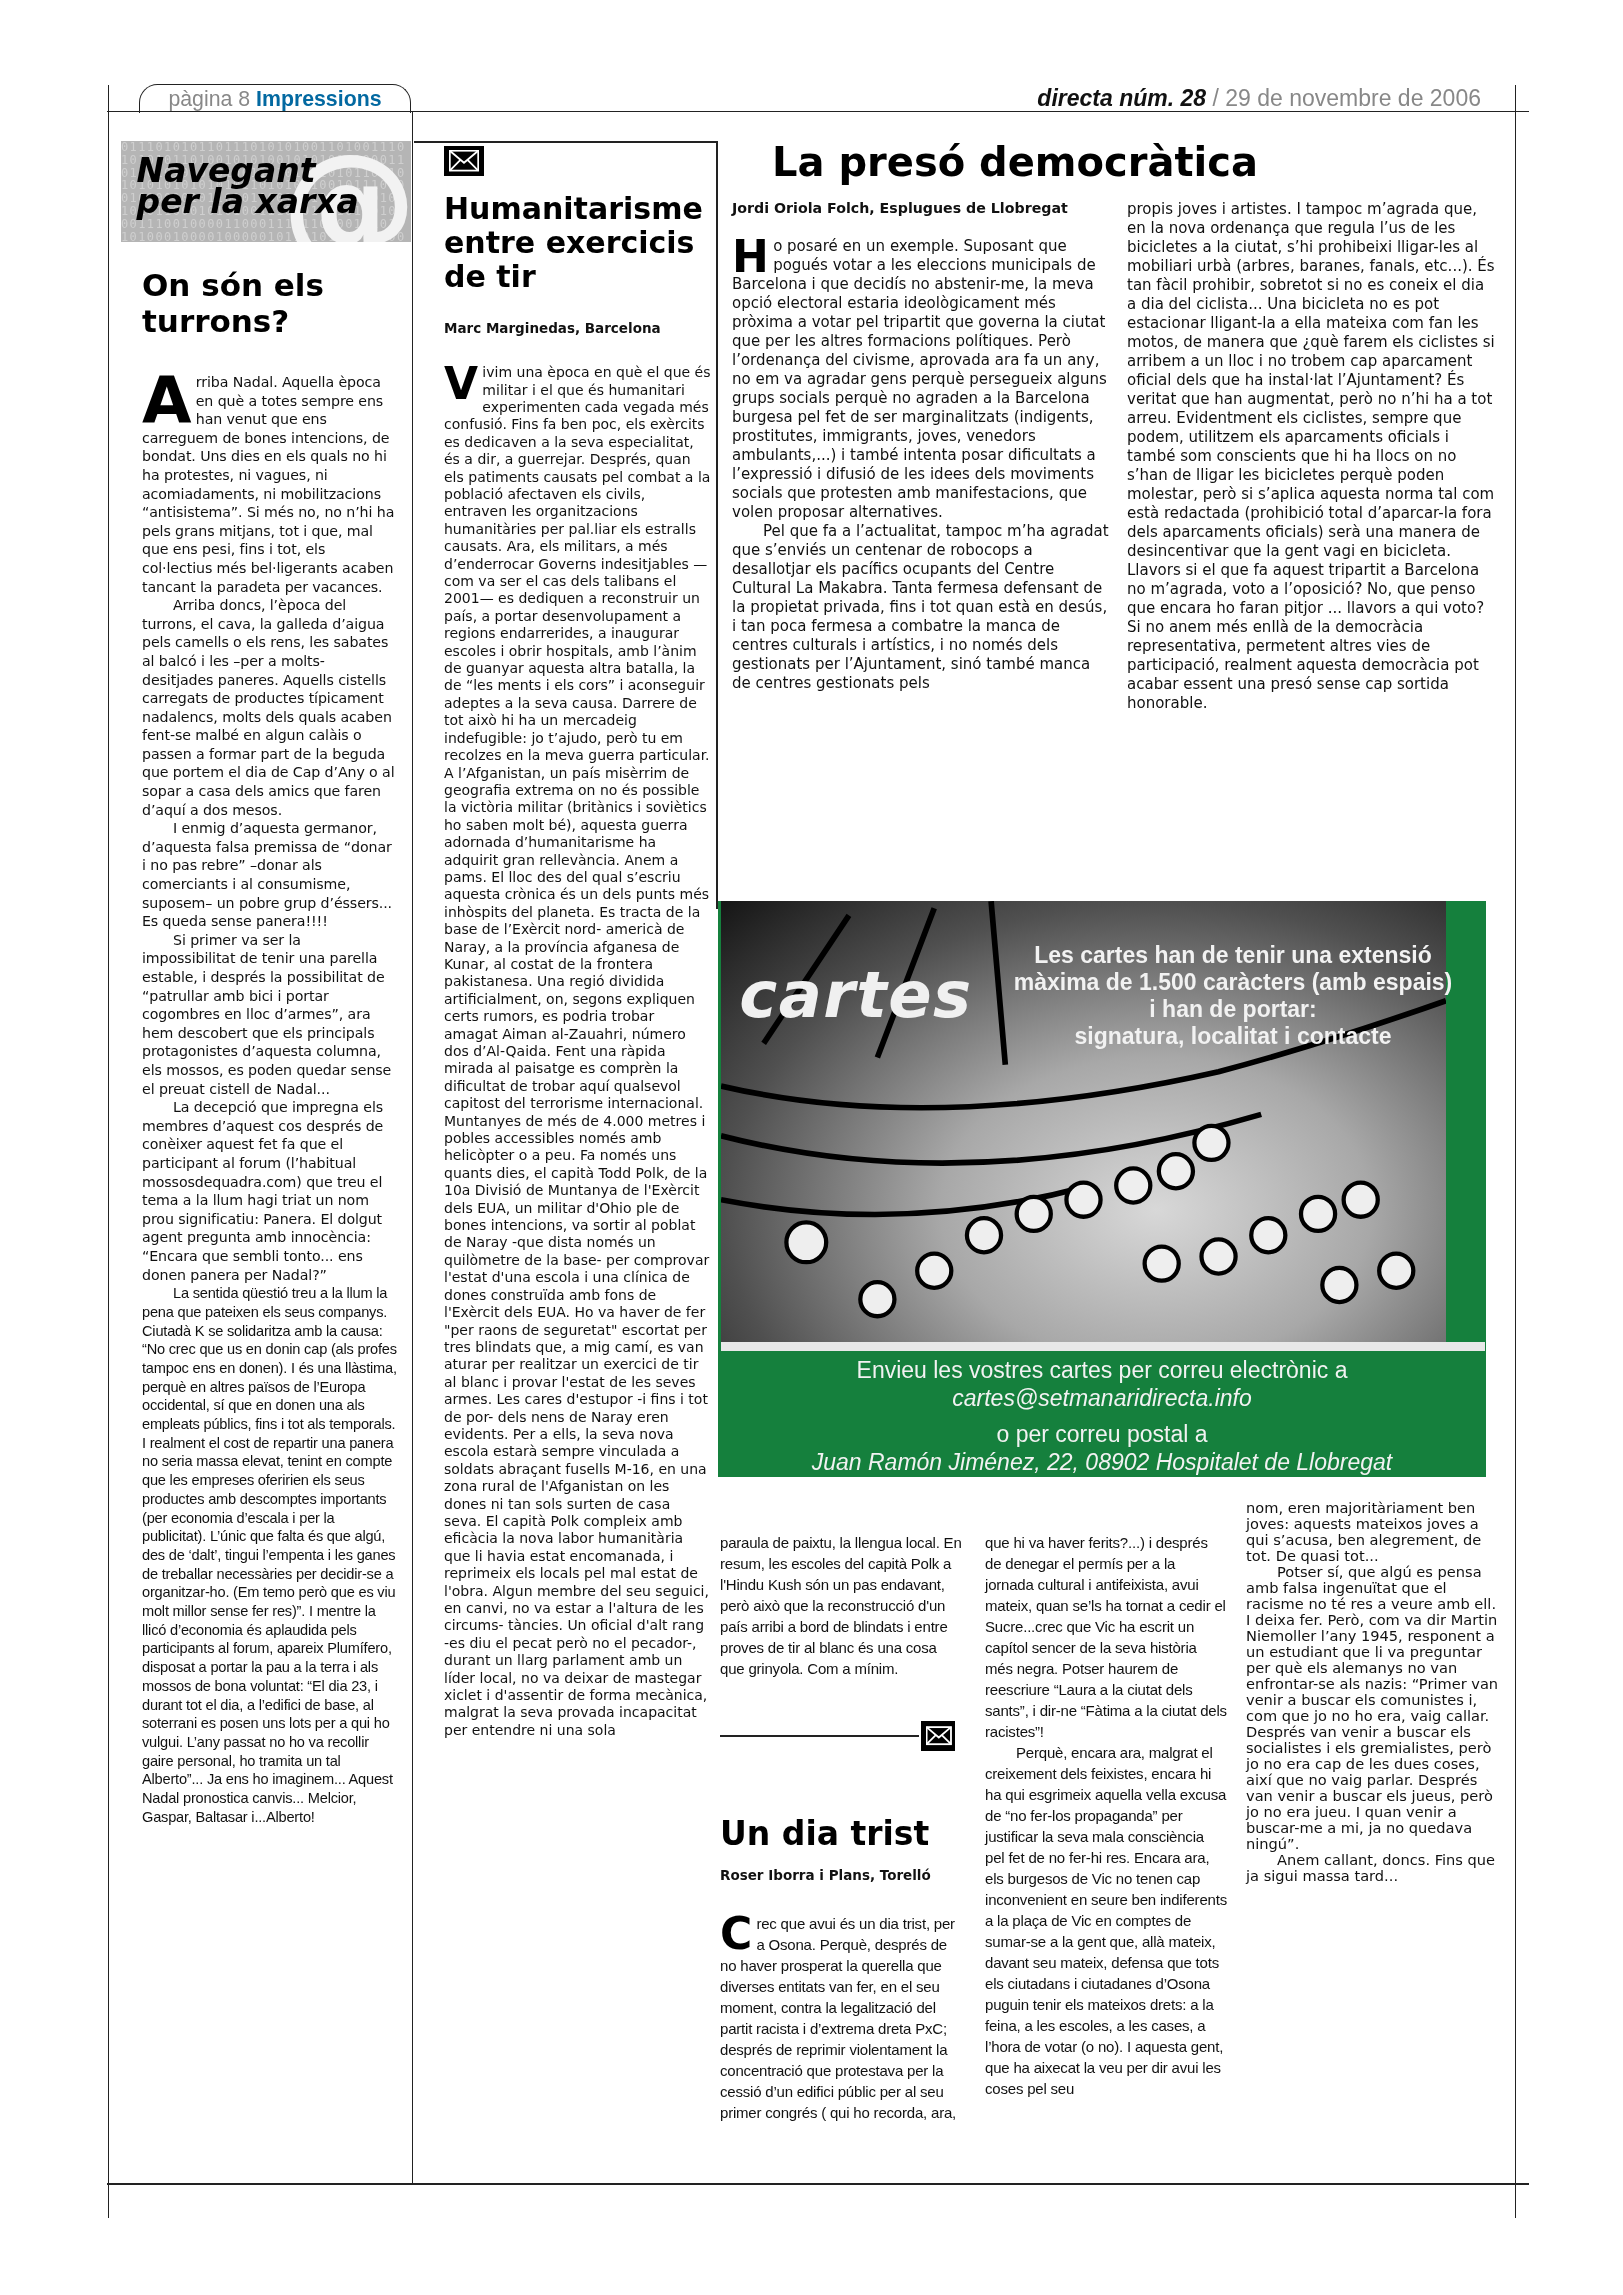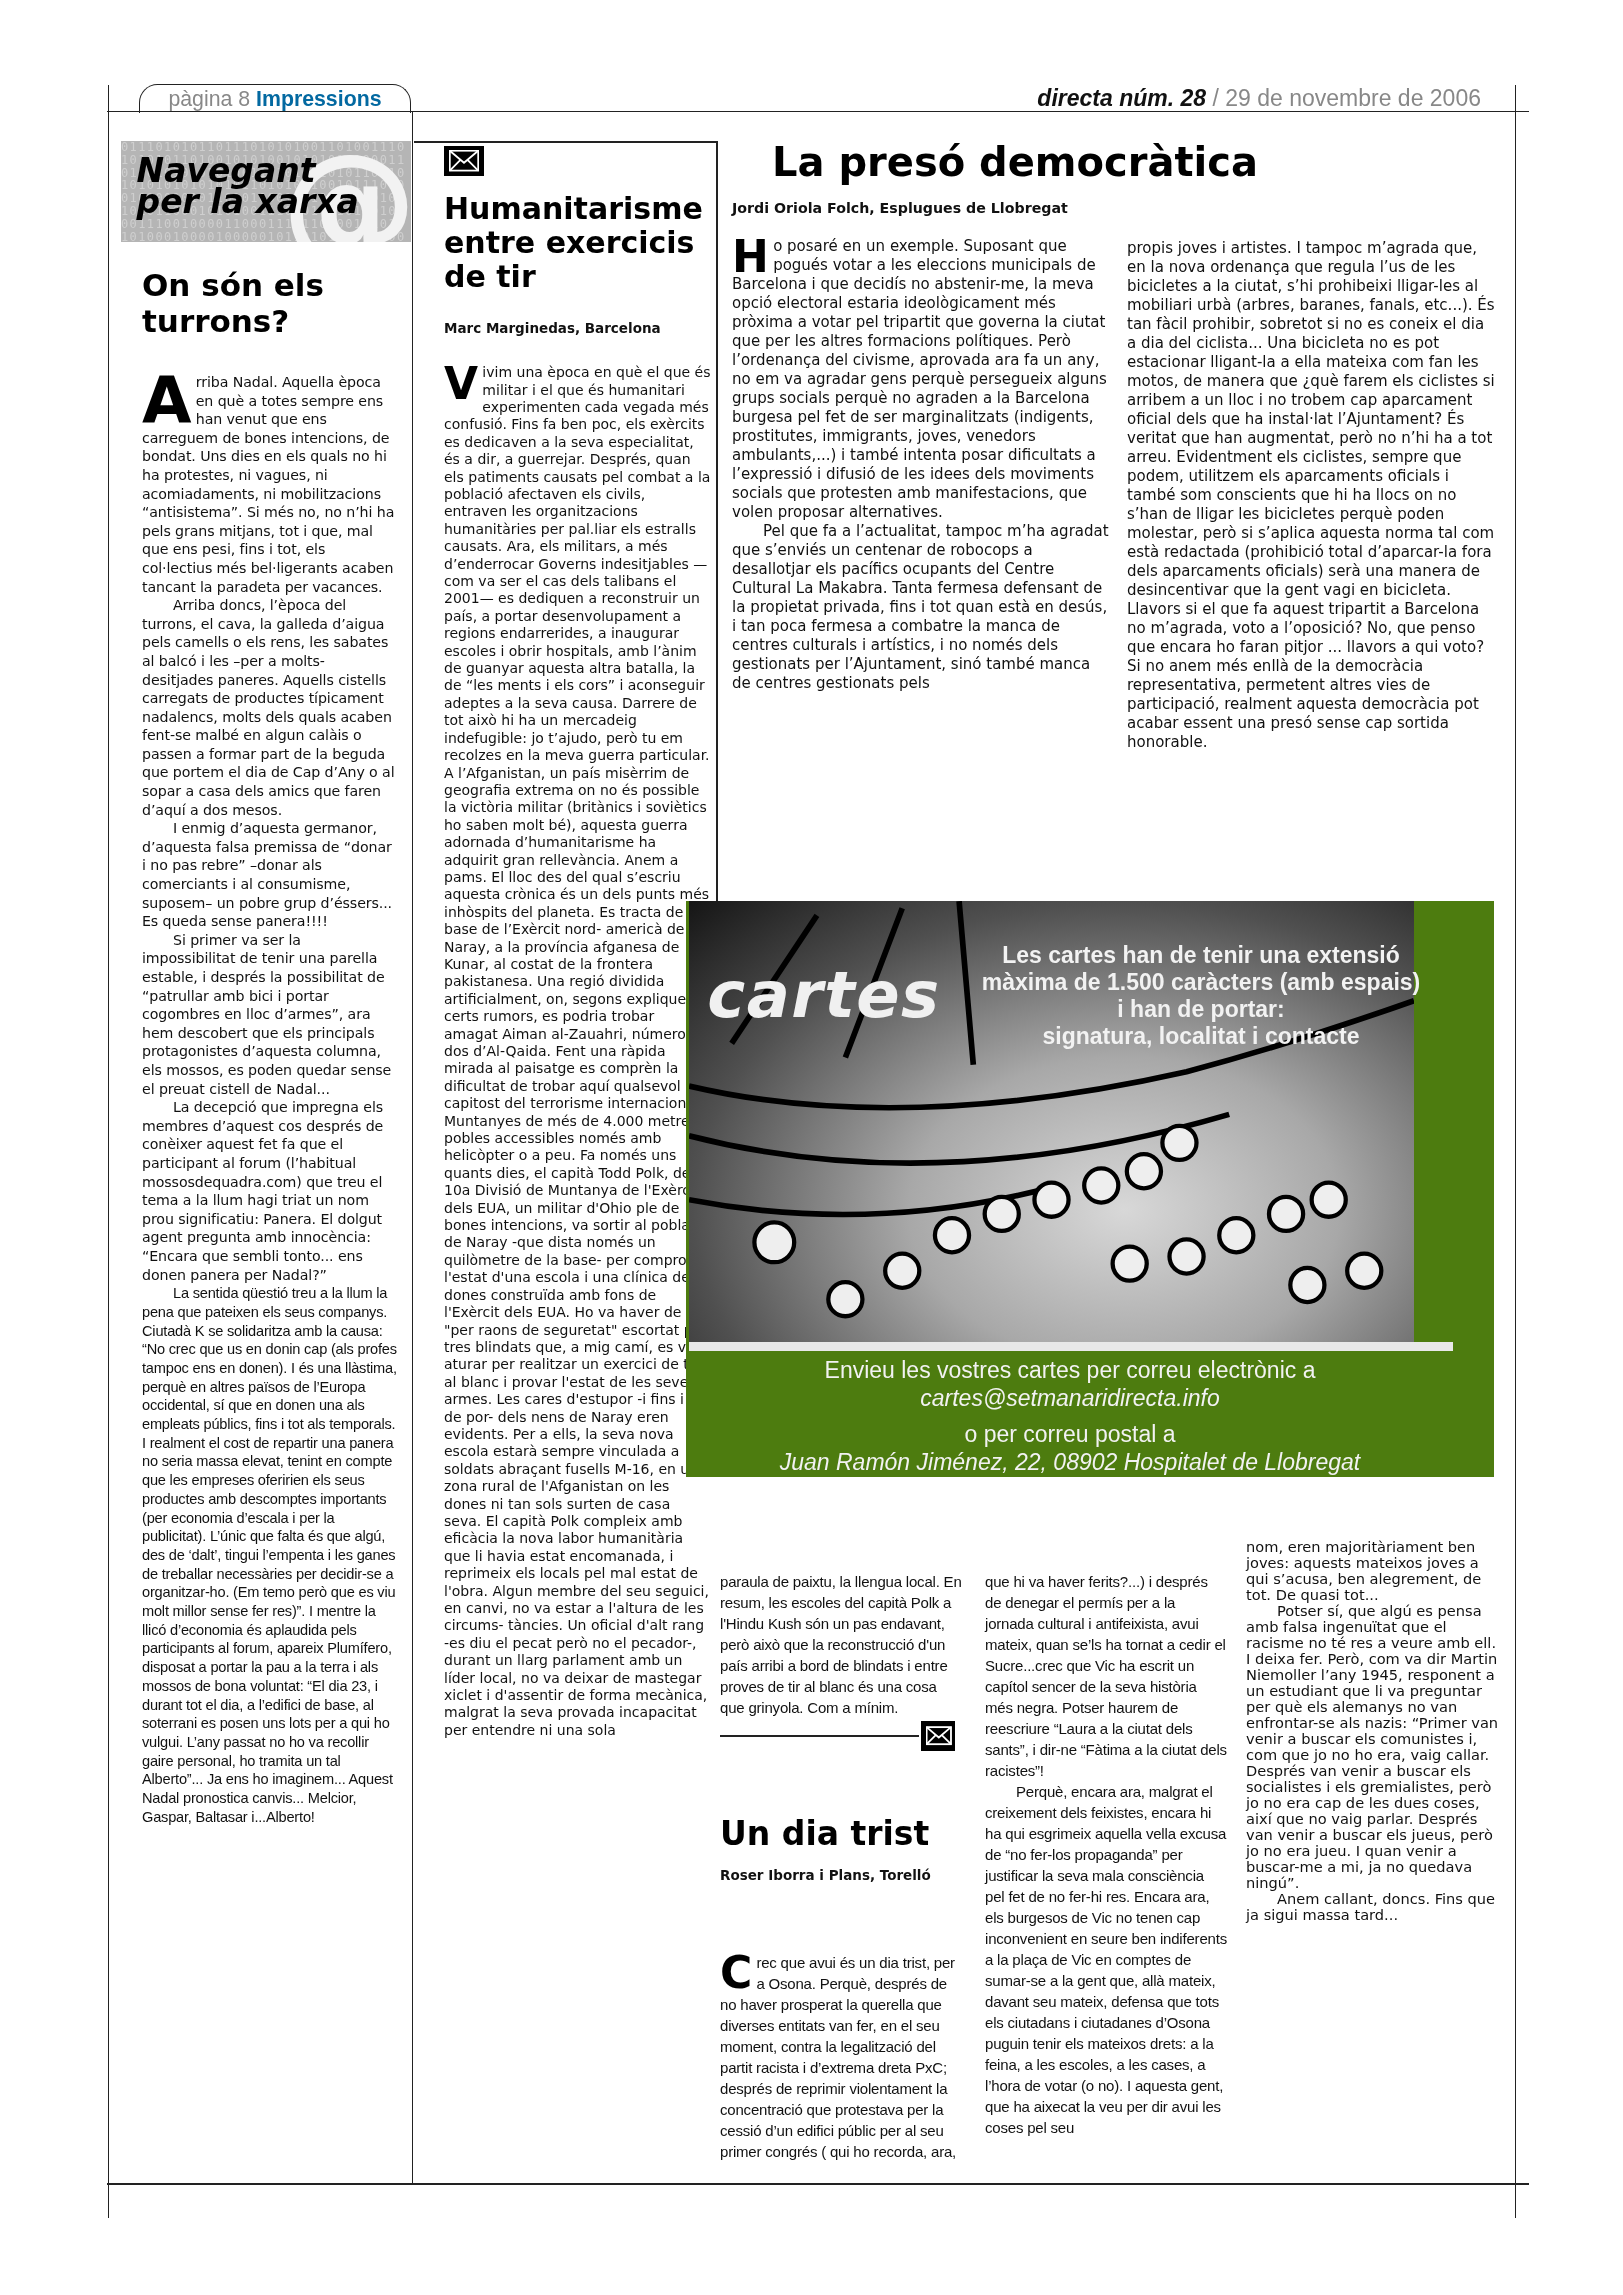--- a/index.html
+++ b/index.html
@@ -10,28 +10,28 @@
   .tab .pg{color:#888;} .tab .sec{color:#0369a1;font-weight:bold;}
   .issue{position:absolute;right:142px;top:84px;font-size:23px;line-height:28.4px;white-space:nowrap;}
   .issue .num{font-weight:bold;font-style:italic;}
   .issue .date{color:#888;}
   .navbox{position:absolute;left:121px;top:141px;width:290px;height:101px;background:#b5b5b5;overflow:hidden;}
   .navbox .bits{position:absolute;inset:0;color:#cfcfcf;font-family:"DejaVu Sans Mono",monospace;font-size:12px;line-height:12.8px;word-break:break-all;letter-spacing:1.4px;}
   .navbox .at{position:absolute;right:-5.7px;top:-15.6px;font-size:135px;color:#f2f2f2;font-weight:bold;font-family:"DejaVu Sans",sans-serif;}
   .navbox .t{position:absolute;left:15.6px;top:14.2px;font-size:33px;line-height:31px;font-weight:bold;font-style:italic;color:#000;font-family:"DejaVu Sans",sans-serif;}
   h2.hd{margin:0;font-family:"DejaVu Sans",sans-serif;font-weight:bold;color:#000;}
   .byline{font-family:"DejaVu Sans",sans-serif;font-weight:bold;font-size:15px;}
-  .body{font-family:"DejaVu Sans",sans-serif;font-size:14.6px;line-height:19px;text-align:left;margin-top:39px;}
+  .body{font-family:"DejaVu Sans",sans-serif;font-size:14.6px;line-height:19px;text-align:left;}
   .body p{margin:0;text-indent:31px;}
   .body p.first{text-indent:0;}
   .drop{float:left;font-family:"DejaVu Sans",sans-serif;font-weight:bold;font-size:53px;line-height:41px;margin:2.8px 4.3px 0 0;color:#000;}
   .cond{font-family:"Liberation Sans Narrow","Liberation Sans",sans-serif;font-size:15.6px;line-height:20.6px;letter-spacing:-0.2px;}
   .env{display:inline-block;background:#000;width:40px;height:30px;position:relative;}
   .env svg{position:absolute;left:5px;top:4.3px;}
-  .banner{position:absolute;left:686px;top:901px;width:768px;height:576px;background:#4d7c0f;overflow:hidden;padding-left:40px;}
+  .banner{position:absolute;left:718px;top:901px;width:768px;height:576px;background:#15803d;overflow:hidden;}
   .banner .art{position:absolute;left:2.8px;top:0;width:725px;height:441px;background:radial-gradient(ellipse at 60% 70%,#d8d8d8 0%,#a8a8a8 35%,#505050 70%,#151515 100%);}
   .banner .art svg{position:absolute;left:0;top:0;}
   .banner .cartes{position:absolute;left:21.3px;top:57px;font-size:64px;font-weight:bold;font-style:italic;color:#f0f0f0;font-family:"DejaVu Sans",sans-serif;letter-spacing:1.4px;}
   .banner .rules{position:absolute;left:284px;top:41px;width:462px;text-align:center;color:#f2f2f2;font-weight:bold;font-size:23px;line-height:27px;font-family:"Liberation Sans",sans-serif;}
   .banner .strip{position:absolute;left:2.8px;top:441px;width:764px;height:8.5px;background:#e8e8e8;}
   .banner .send{position:absolute;left:0;top:455px;width:768px;text-align:center;color:#f2f2f2;font-weight:normal;font-size:23px;line-height:28.4px;}
   .banner .send .em{font-style:italic;}
   .banner .send .p2{margin-top:7.1px;}
 </style>
 </head>

